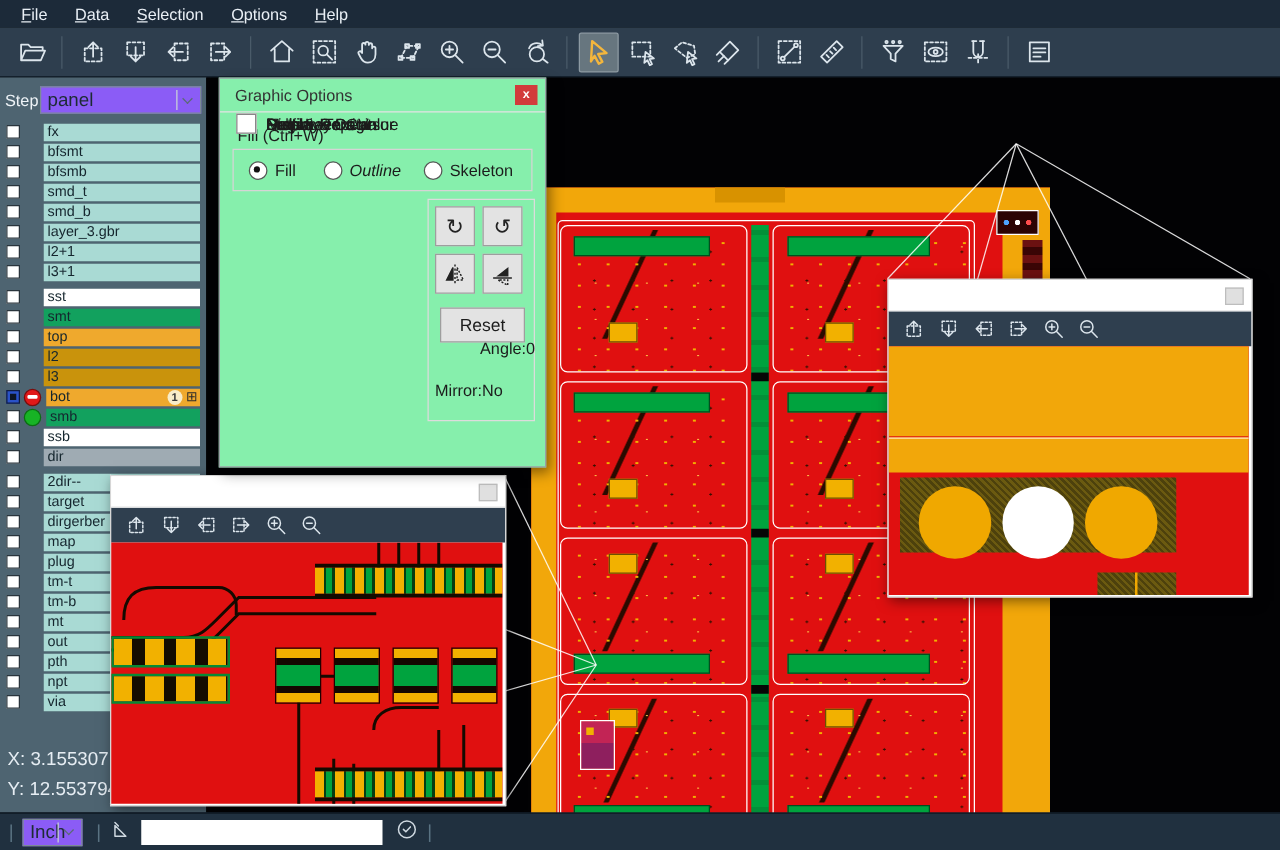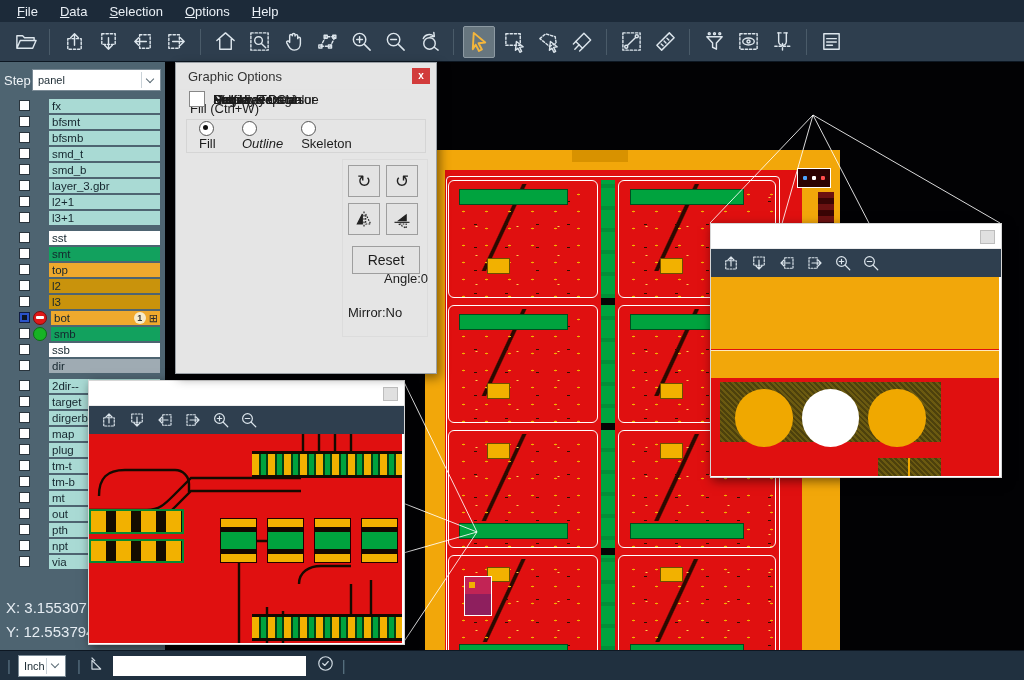--- a/index.html
+++ b/index.html
@@ -19,27 +19,27 @@
   .tbtn svg{width:23px;height:23px;stroke:#dce5ec;fill:none;stroke-width:1.5;stroke-linecap:round;stroke-linejoin:round;}
   .tbtn.active{background:#67767f;border:1px solid #8d9aa3;}
   .tbtn.active svg{stroke:#f4b63c;stroke-width:2;}
   .tsep{width:1px;height:26px;background:#4a5b69;margin:0 7px;}
   .dash{stroke-dasharray:2.4 2;}
 
   
   .sidebar{position:absolute;left:0;top:62px;width:165px;height:588px;background:#4e6471;}
   .step-row{display:flex;align-items:center;height:28px;margin-top:4px;}
   .step-label{color:#eef3f7;font-size:13px;margin-left:4px;width:28px;}
-  .select{background:#ffffff;border:1px solid #7b8b96;height:22px;display:flex;align-items:center;
-          font-size:11px;color:#1c2b33;flex:1;margin-right:4px;position:relative;padding-left:5px;box-sizing:border-box;}
+  .select{background:#8b5cf6;border:1px solid #7b8b96;height:22px;display:flex;align-items:center;
+          font-size:15px;color:#1c2b33;flex:1;margin-right:4px;position:relative;padding-left:5px;box-sizing:border-box;}
   .select .chev{position:absolute;right:2px;top:2px;bottom:2px;width:16px;border-left:1px solid #c9d2d8;
           display:flex;align-items:center;justify-content:center;}
   .chev i{border:solid #5a6a74;border-width:0 1.5px 1.5px 0;display:inline-block;padding:2.5px;transform:rotate(45deg);margin-top:-3px;}
   .layers{margin-top:4px;}
-  .layer-row{display:flex;align-items:center;height:15px;margin-bottom:1px;padding-left:19px;}
+  .layer-row{display:flex;align-items:center;height:15px;margin-bottom:1px;padding-left:5px;}
   .layer-row[data-gap="true"]{margin-top:5px;}
   .cb{width:11px;height:11px;background:#fff;border:1.5px solid #29343c;box-sizing:border-box;position:relative;flex:none;}
   .layer-row[data-checked="true"] .cb{background:#2a52c8;border-color:#101c3f;}
   .layer-row[data-checked="true"] .cb::after{content:"";position:absolute;inset:2px;background:#0c1524;}
   .ind{width:12px;height:12px;border-radius:50%;margin-left:3px;flex:none;visibility:hidden;position:relative;}
   .layer-row[data-indicator="red"] .ind{visibility:visible;background:#e01818;border:1px solid #7a0d0d;}
   .layer-row[data-indicator="red"] .ind::after{content:"";position:absolute;left:2px;right:2px;top:4.5px;height:3px;background:#fff;border-radius:1px;}
   .layer-row[data-indicator="green"] .ind{visibility:visible;background:#17b325;border:1px solid #0b6e13;}
   .lname{flex:1;height:14px;margin-left:4px;margin-right:5px;background:var(--bg,#a9dad4);color:#15262e;
          font-size:11.5px;line-height:14px;padding-left:3px;display:flex;align-items:center;overflow:hidden;}
@@ -102,28 +102,28 @@
   .traces{position:absolute;inset:0;}
   .traces path{stroke:#150a00;stroke-width:2.4;fill:none;}
   
   .band1{position:absolute;left:0;top:0;width:100%;height:36%;background:#f2a70a;}
   .band2{position:absolute;left:0;top:36.5%;width:100%;height:14%;background:#f2a70a;border-top:1.5px solid #ffe9bd;}
   .olive{position:absolute;background-color:#6b5a10;
          background-image:repeating-linear-gradient(45deg,rgba(0,0,0,.28) 0 2px,transparent 2px 4px);}
   .hole{position:absolute;border-radius:50%;width:26%;padding-top:26%;}
 
   
-  .dialog{position:absolute;left:175px;top:62px;width:260px;height:310px;background:#e5e5e5;
+  .dialog{position:absolute;left:175px;top:62px;width:260px;height:310px;background:#86efac;
           border:1px solid #9aa0a6;box-shadow:3px 4px 10px rgba(0,0,0,.45);font-size:13px;color:#1c1c1c;}
   .dtitle{height:26px;border-bottom:1px solid #e4e4e4;display:flex;align-items:center;padding-left:12px;font-size:13px;color:#333;}
   .dclose{position:absolute;right:6px;top:5px;width:18px;height:16px;background:#d23b3b;color:#fff;
           font-size:10px;font-weight:bold;display:flex;align-items:center;justify-content:center;line-height:1;}
   .dlabel{position:absolute;left:14px;top:38px;}
   .radiobox{position:absolute;left:10px;top:56px;width:238px;height:32px;border:1px solid #d5d5d5;display:flex;align-items:center;}
-  .radio{display:flex;margin-left:12px;flex-direction:column;}
+  .radio{display:flex;align-items:center;margin-left:12px;}
   .radio:nth-child(2){margin-left:22px;font-style:italic;} .radio:nth-child(3){margin-left:18px;}
   .r{width:13px;height:13px;border:1px solid #555;border-radius:50%;background:#fff;margin-right:6px;position:relative;flex:none;}
   .radio[data-checked="true"] .r::after{content:"";position:absolute;left:3px;top:3px;width:5px;height:5px;border-radius:50%;background:#111;}
   .dcheck{position:absolute;left:13px;display:flex;align-items:center;height:18px;}
   .c{width:14px;height:14px;border:1px solid #878787;background:#fff;margin-right:8px;position:relative;flex:none;}
   .dcheck[data-checked="true"] .c::after{content:"✓";position:absolute;left:1px;top:-2px;font-size:13px;font-weight:bold;color:#111;}
   .rgroup{position:absolute;left:166px;top:96px;width:84px;height:176px;border:1px solid #dcdcdc;}
   .sqbtn{position:absolute;width:32px;height:32px;background:#e3e3e3;border:1px solid #9e9e9e;
          display:flex;align-items:center;justify-content:center;font-size:17px;color:#222;box-sizing:border-box;}
   .sqbtn svg{width:20px;height:20px;stroke:#222;fill:none;stroke-width:1.4;}

